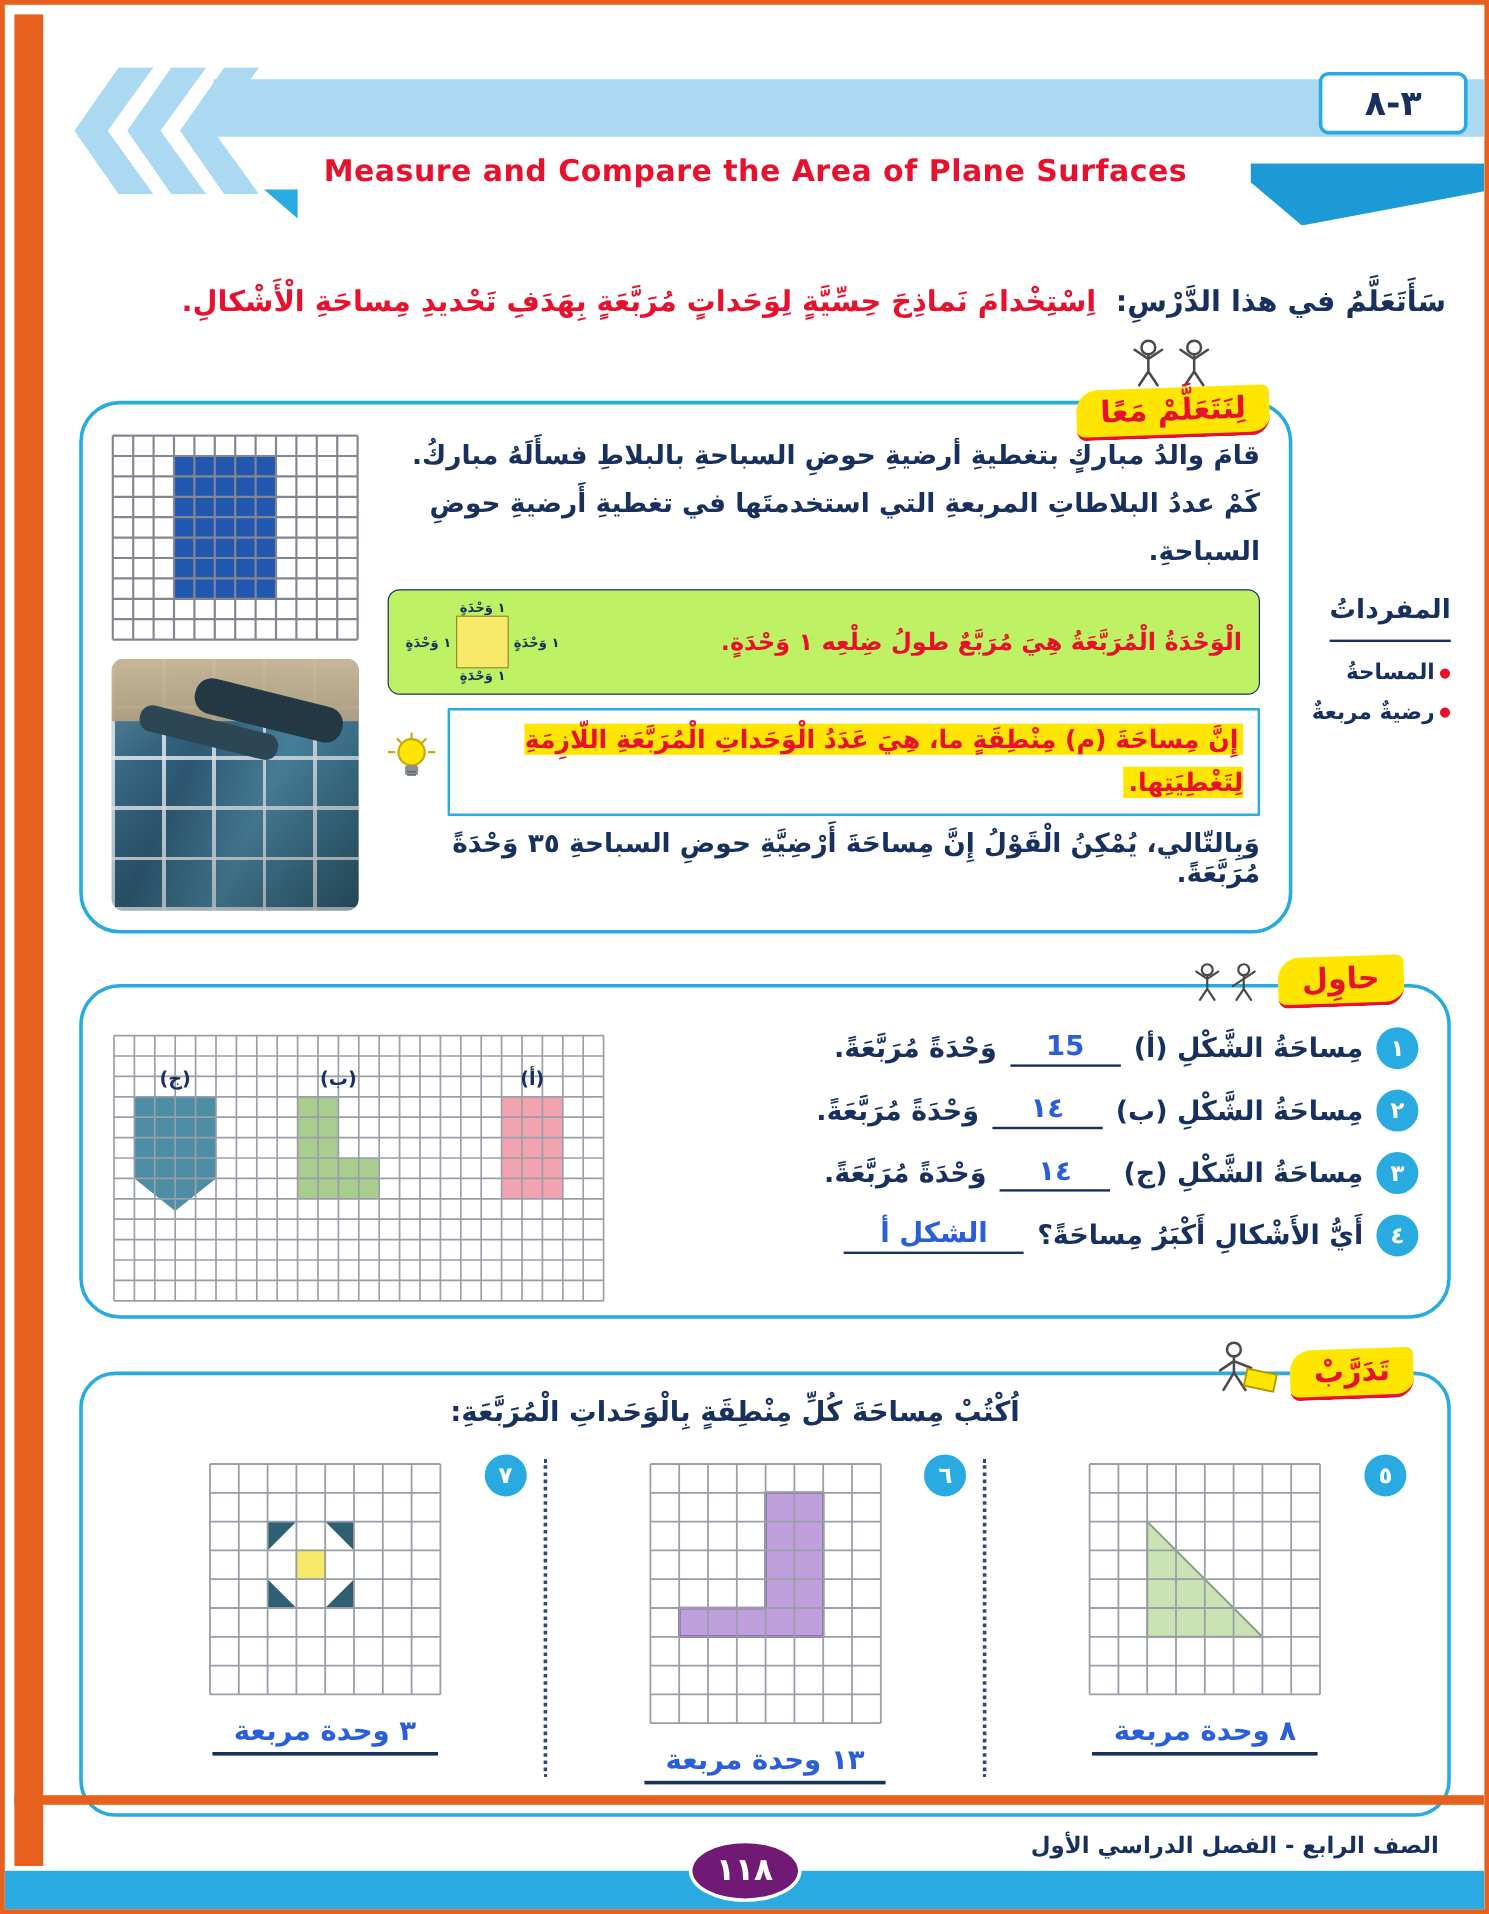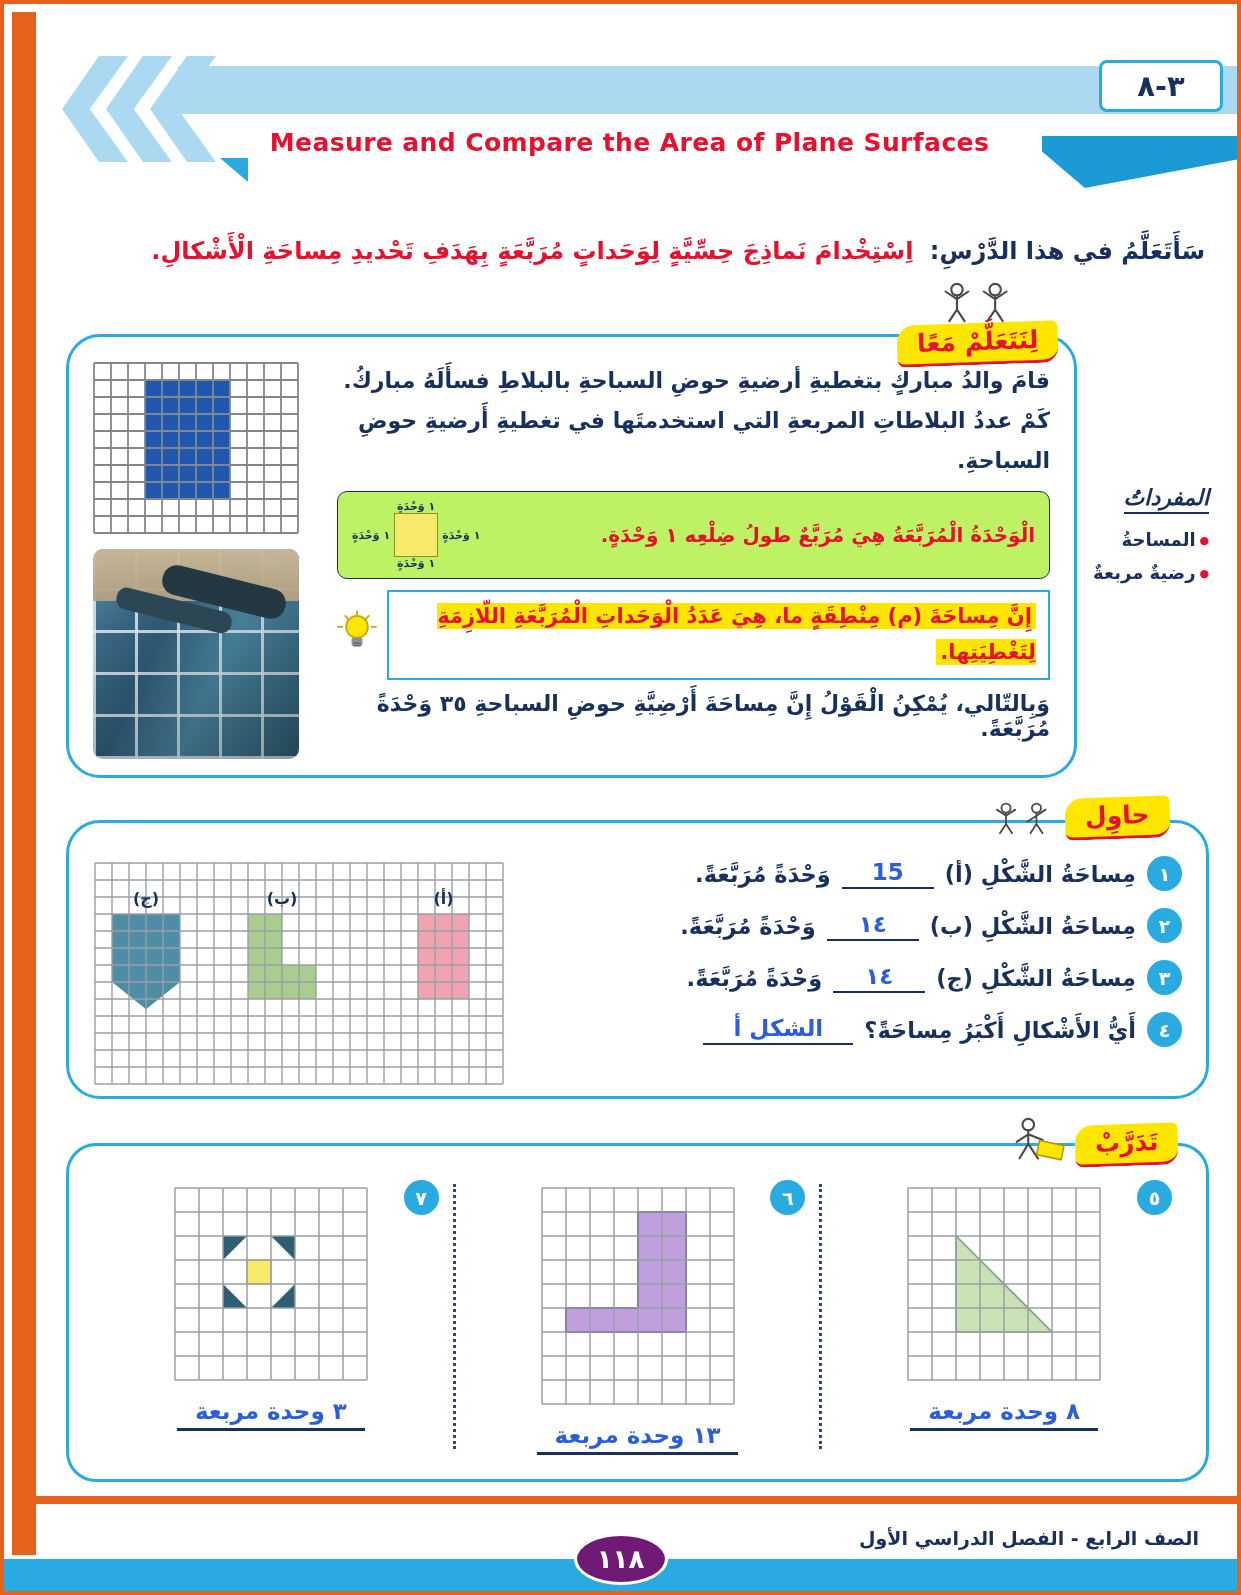--- a/index.html
+++ b/index.html
@@ -40,26 +40,26 @@
             border-radius:18px 6px 16px 8px; border-bottom:3px solid #E8112D;
             transform:rotate(-2deg); white-space:nowrap; direction:rtl; }
   .figs { display:block; }
 
   
   .learn-row { display:flex; gap:12px; margin-top:64px; align-items:flex-start; }
   .learn-box { flex:1; padding:24px 24px 16px 20px; }
   .learn-label { position:absolute; top:-56px; right:16px; display:flex; flex-direction:column;
                  align-items:center; gap:0; z-index:2; }
   .vocab { width:120px; padding-top:150px; direction:rtl; color:#17305E; }
-  .vocab h3 { font-size:22px; margin:1px 0 10px; border-bottom:2.5px solid #17305E;
-              display:inline-block; padding-bottom:2px; font-weight:bold;font-style:italic; }
+  .vocab h3 { font-size:22px; margin:12px 0 10px; border-bottom:2.5px solid #17305E;
+              display:inline-block; padding-bottom:12px; font-weight:bold; }
   .vocab ul { list-style:none; margin:0; padding:0; font-size:18px; font-weight:bold; line-height:1.8; }
   .vocab li::before { content:"● "; color:#E8112D; font-size:11px; vertical-align:2px; }
 
-  .learn-cols { display:flex; gap:34px; }
+  .learn-cols { display:flex; gap:20px; }
   .l-left { width:214px; flex:none; display:flex; flex-direction:column; align-items:center; gap:14px; }
   .l-right { flex:1; display:flex; flex-direction:column; gap:11px; }
   .intro { margin:0; direction:rtl; text-align:right; color:#17305E; font-weight:bold;
            font-size:22px; line-height:1.8; }
   .defbox { display:flex; gap:14px; align-items:center; background:#bef264;
             border:1.6px solid #17305E; border-radius:10px; padding:8px 14px; }
   .deftext { flex:1; margin:0; direction:rtl; text-align:right; color:#E8112D; font-weight:bold;
              font-size:20px; line-height:1.7; }
   .unit-diagram { flex:none; display:flex; flex-direction:column; align-items:center;
                   font-size:11px; font-weight:bold; color:#17305E; direction:rtl; }
@@ -277,20 +277,21 @@
         <svg class="figs" width="68" height="50" viewBox="0 0 70 52">
           <g stroke="#4a4a4a" stroke-width="2.2" fill="#fff" stroke-linecap="round">
             <circle cx="28" cy="9" r="6"></circle>
             <path fill="none" d="M28 15 V29 M28 19 L16 27 M28 19 L43 25 M28 29 L19 44 M28 29 L38 44"></path>
           </g>
           <rect x="38" y="28" width="26" height="15" fill="#FFE600" stroke="#b09a00" stroke-width="1.6" transform="rotate(12 51 35)"></rect>
         </svg>
         <span class="ylabel">تَدَرَّبْ</span>
       </div>
 
+      <p class="instruction">اُكْتُبْ مِساحَةَ كُلِّ مِنْطِقَةٍ بِالْوَحَداتِ الْمُرَبَّعَةِ:</p>
 
       <div class="panels">
         <div class="panel">
           <span class="qnum pnum">٧</span>
           <div class="gridbox">
               <svg width="196" height="196" viewBox="-2 -2 196 196">
                 <rect x="72" y="72" width="24" height="24" fill="#F7E96A" stroke="#B9A100" stroke-width="1"></rect>
                 <polygon points="48,48 72,48 48,72" fill="#2E5F73" stroke="none" stroke-width="0"></polygon>
                 <polygon points="96,48 120,48 120,72" fill="#2E5F73" stroke="none" stroke-width="0"></polygon>
                 <polygon points="48,96 48,120 72,120" fill="#2E5F73" stroke="none" stroke-width="0"></polygon>

